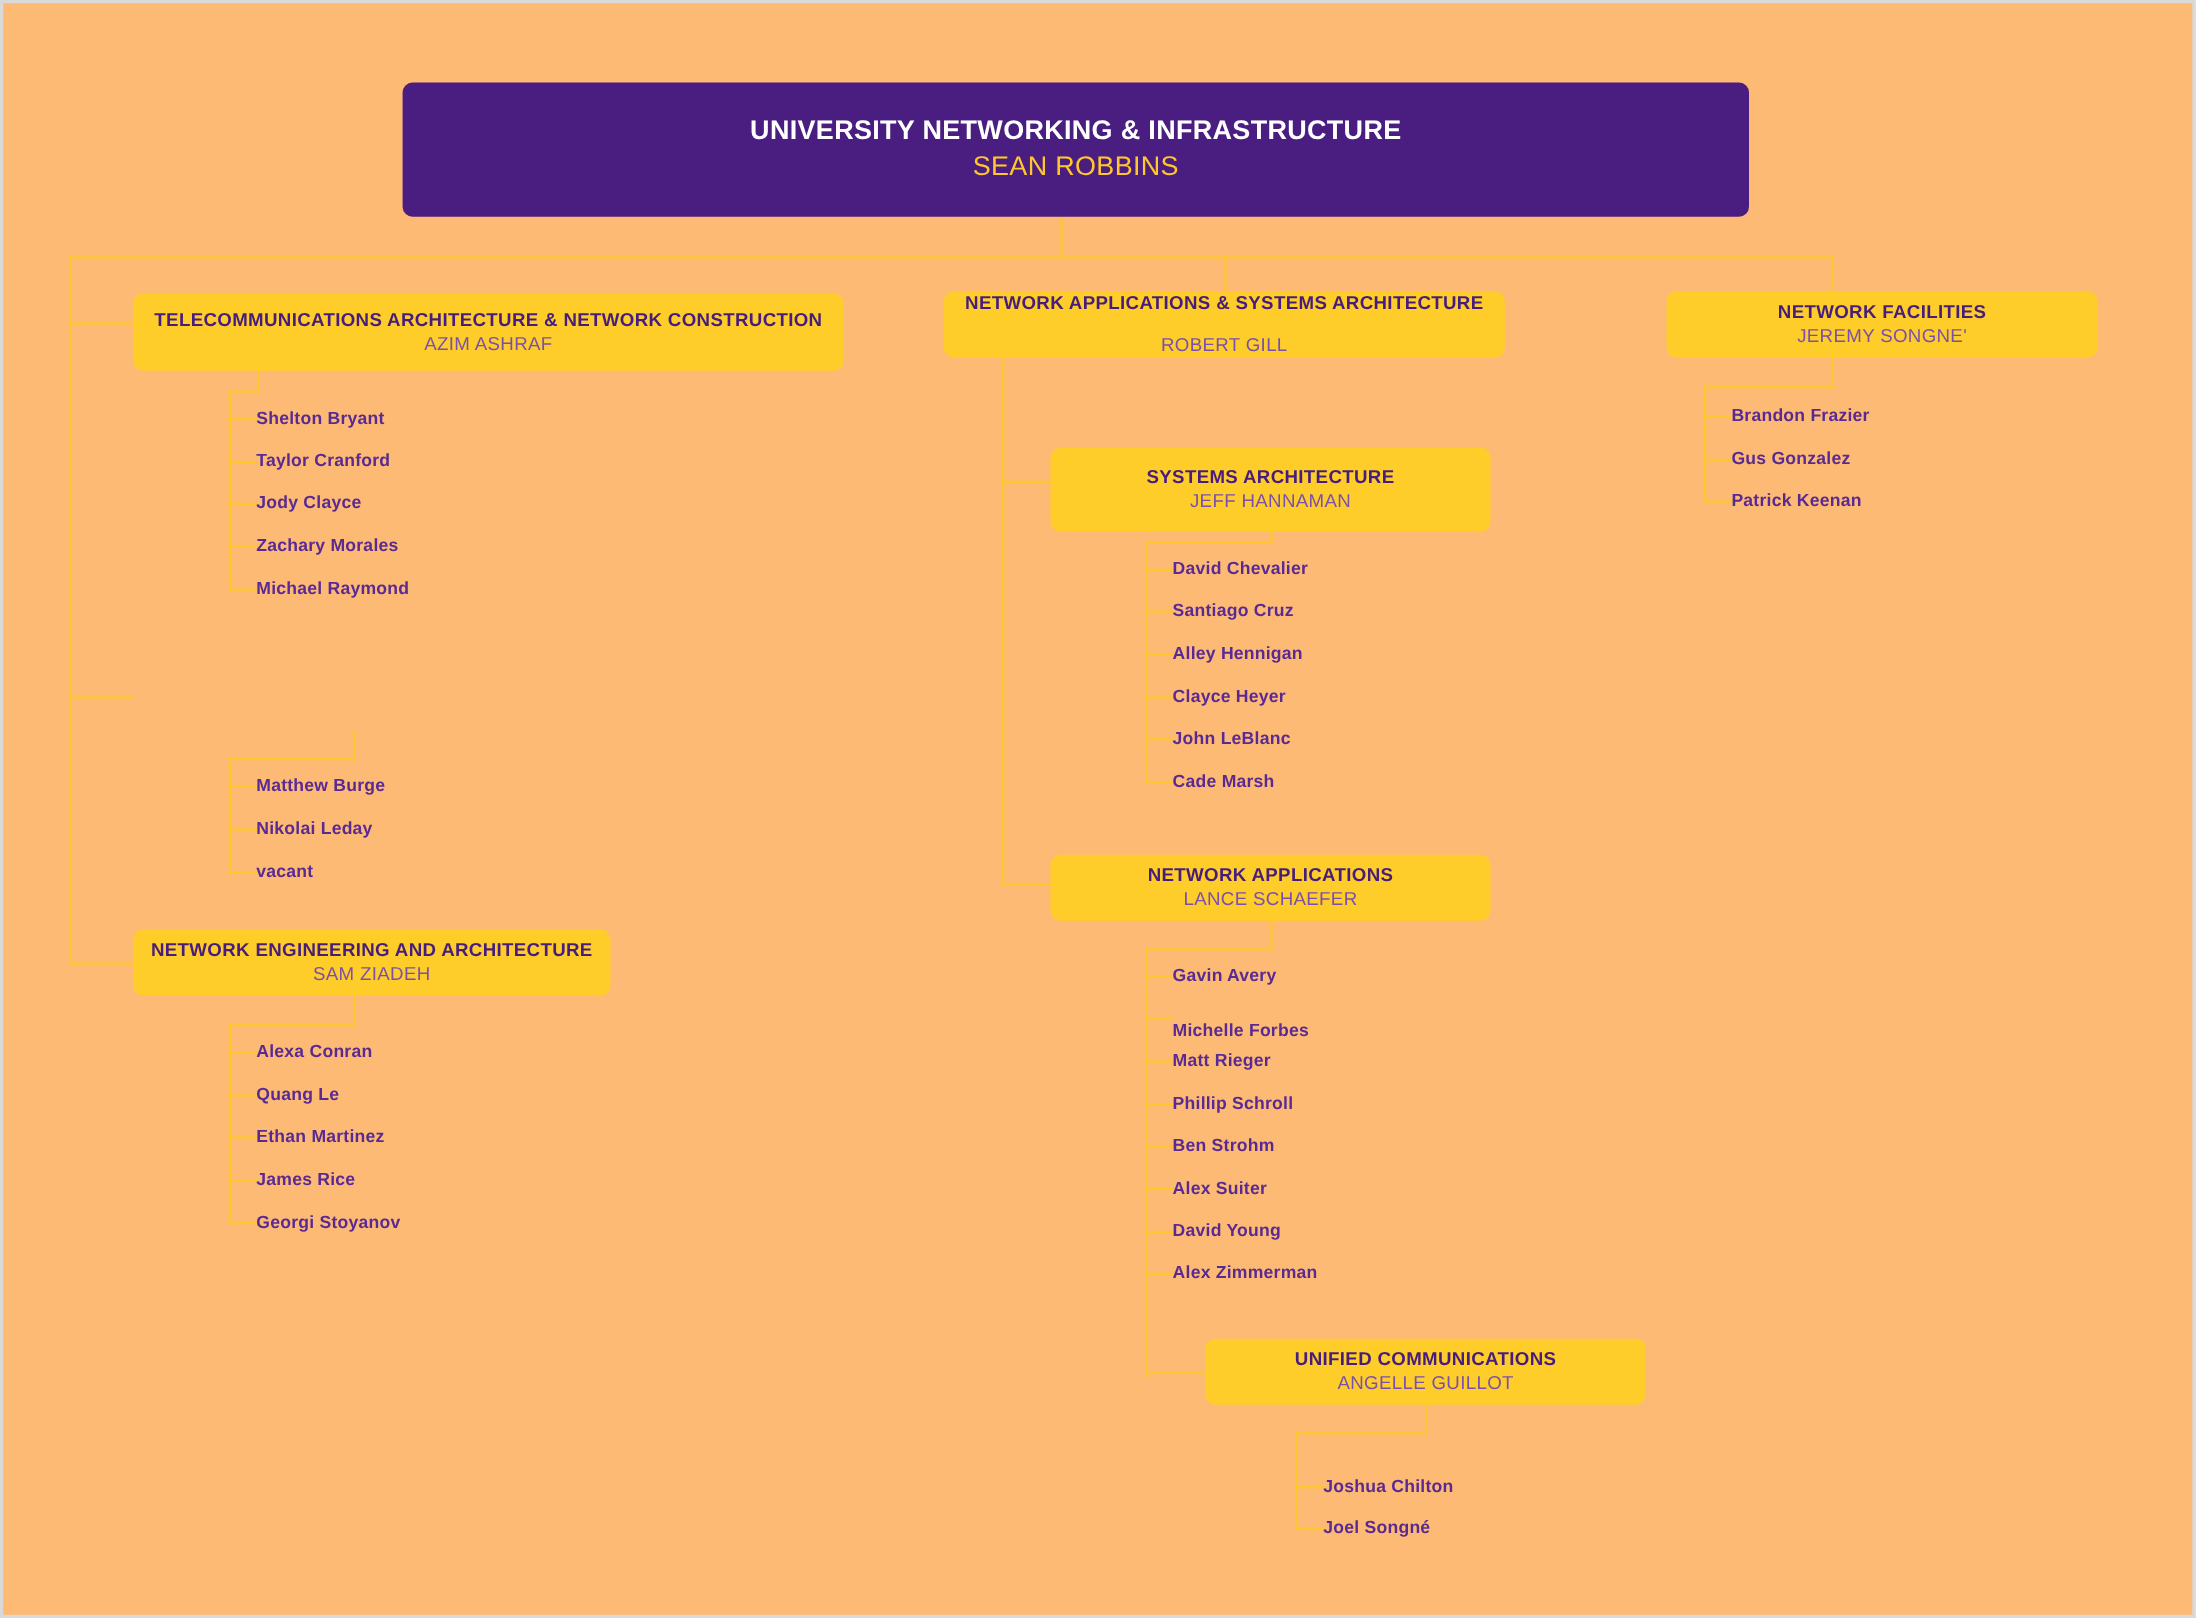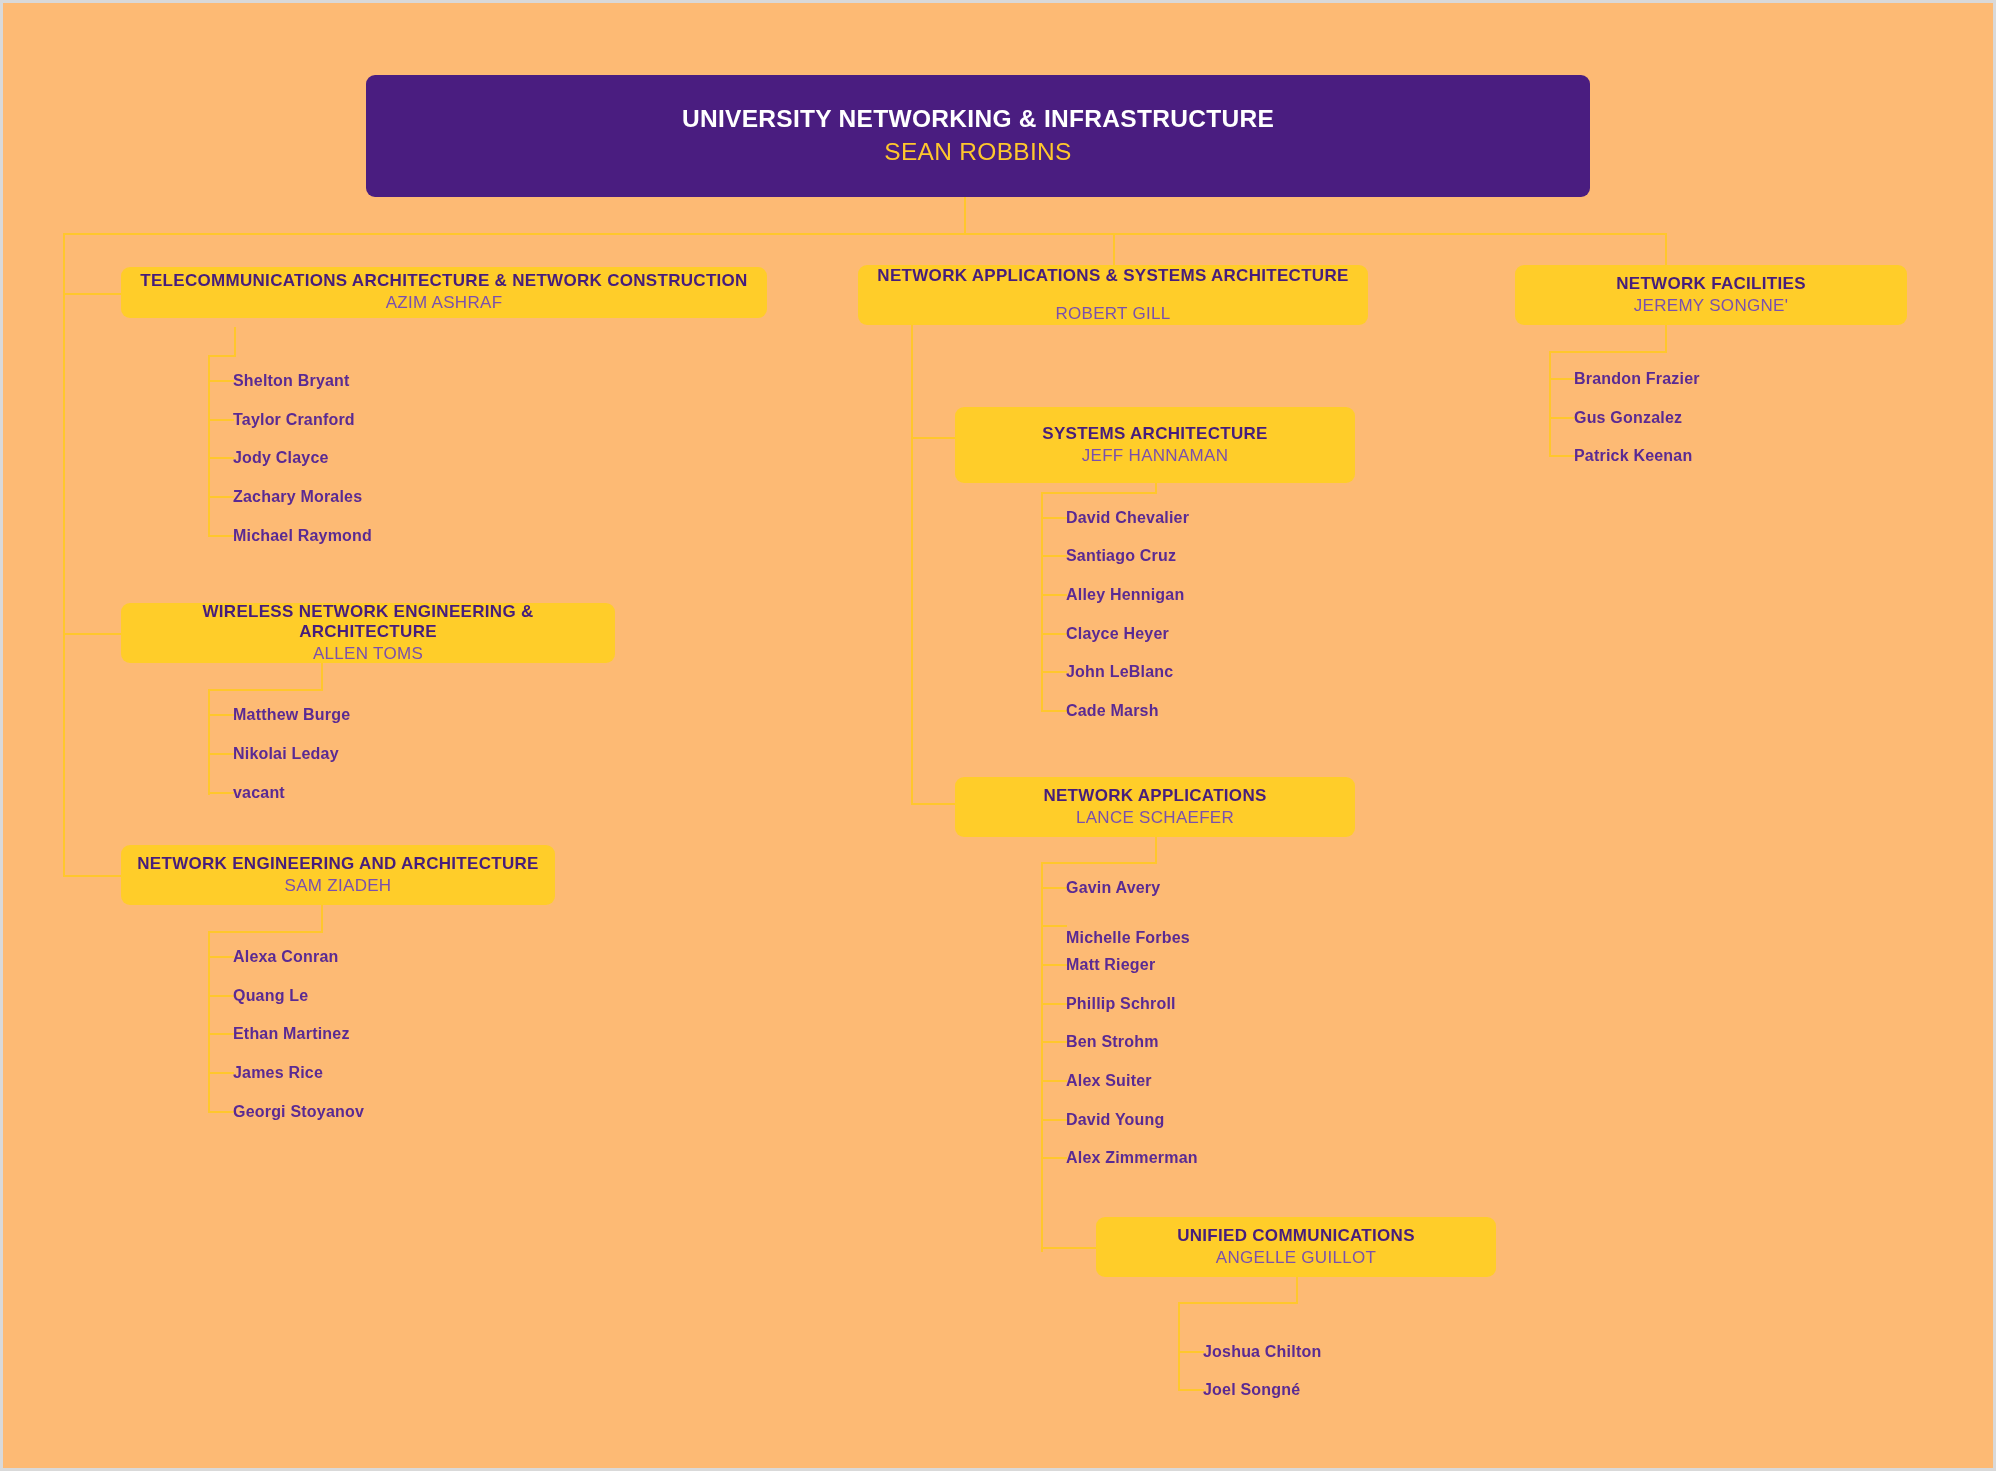--- a/index.html
+++ b/index.html
@@ -78,42 +78,38 @@
   <div class="ln h" style="left:60px; top:230px; width:1602px;"></div>
   <div class="ln v" style="left:60px; top:230px; height:60px;"></div>
   <div class="ln v" style="left:1110px; top:230px; height:32px;"></div>
   <div class="ln v" style="left:1662px; top:230px; height:32px;"></div>
 
   <div class="ln v" style="left:60px; top:290px; height:582px;"></div>
   <div class="ln h" style="left:60px; top:290px; width:58px;"></div>
   <div class="ln h" style="left:60px; top:630px; width:58px;"></div>
   <div class="ln h" style="left:60px; top:872px; width:58px;"></div>
 
-  <div class="node unit" style="left:118px; top:264px; width:646px; height:51px;">
+  <div class="node unit" style="left:118px; top:264px; width:646px; height:70px;">
     <div class="node-title">TELECOMMUNICATIONS ARCHITECTURE &amp; NETWORK CONSTRUCTION</div>
     <div class="node-person">AZIM ASHRAF</div>
   </div>
   <div class="ln v" style="left:231px; top:324px; height:28px;"></div>
   <div class="ln h" style="left:205px; top:352px; width:28px;"></div>
   <div class="ln v" style="left:205px; top:352px; height:180px;"></div>
   <div class="ln h" style="left:205px; top:377px; width:26px;"></div>
   <div class="ln h" style="left:205px; top:416px; width:26px;"></div>
   <div class="ln h" style="left:205px; top:454px; width:26px;"></div>
   <div class="ln h" style="left:205px; top:493px; width:26px;"></div>
   <div class="ln h" style="left:205px; top:532px; width:26px;"></div>
   <div class="leaf" style="left:230px; top:369px;">Shelton Bryant</div>
   <div class="leaf" style="left:230px; top:408px;">Taylor Cranford</div>
   <div class="leaf" style="left:230px; top:446px;">Jody Clayce</div>
   <div class="leaf" style="left:230px; top:485px;">Zachary Morales</div>
   <div class="leaf" style="left:230px; top:524px;">Michael Raymond</div>
 
-  <div class="node unit" style="left:118px; top:600px; width:494px; height:60px;">
-    <div class="node-title">WIRELESS NETWORK ENGINEERING &amp; ARCHITECTURE</div>
-    <div class="node-person">ALLEN TOMS</div>
-  </div>
   <div class="ln v" style="left:318px; top:660px; height:26px;"></div>
   <div class="ln h" style="left:205px; top:686px; width:115px;"></div>
   <div class="ln v" style="left:205px; top:686px; height:106px;"></div>
   <div class="ln h" style="left:205px; top:711px; width:26px;"></div>
   <div class="ln h" style="left:205px; top:750px; width:26px;"></div>
   <div class="ln h" style="left:205px; top:789px; width:26px;"></div>
   <div class="leaf" style="left:230px; top:703px;">Matthew Burge</div>
   <div class="leaf" style="left:230px; top:742px;">Nikolai Leday</div>
   <div class="leaf" style="left:230px; top:781px;">vacant</div>
 

